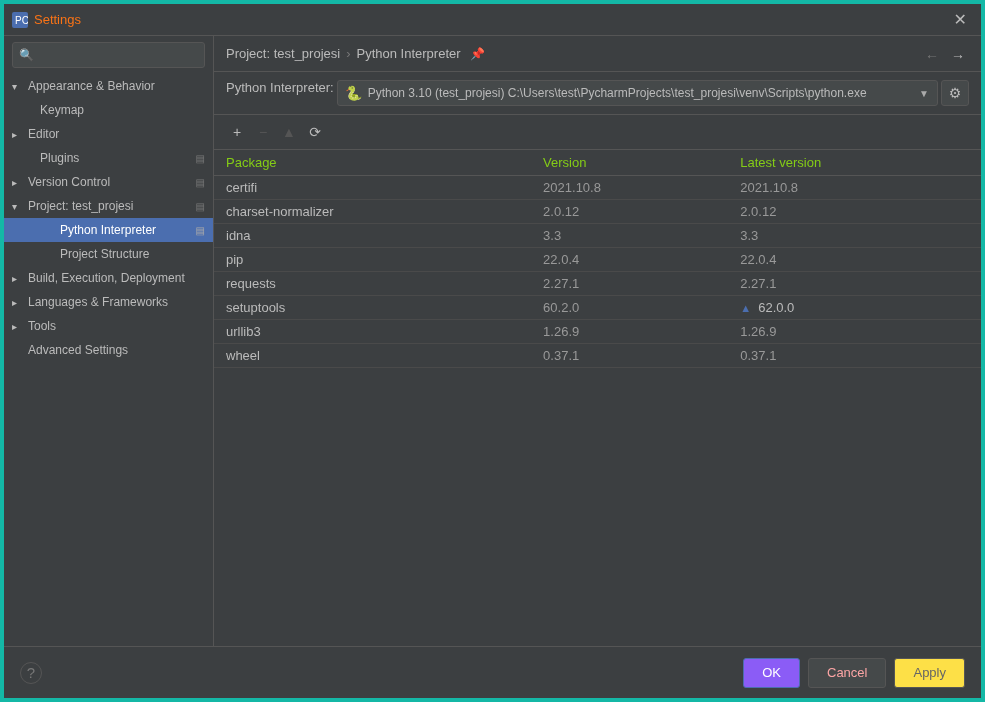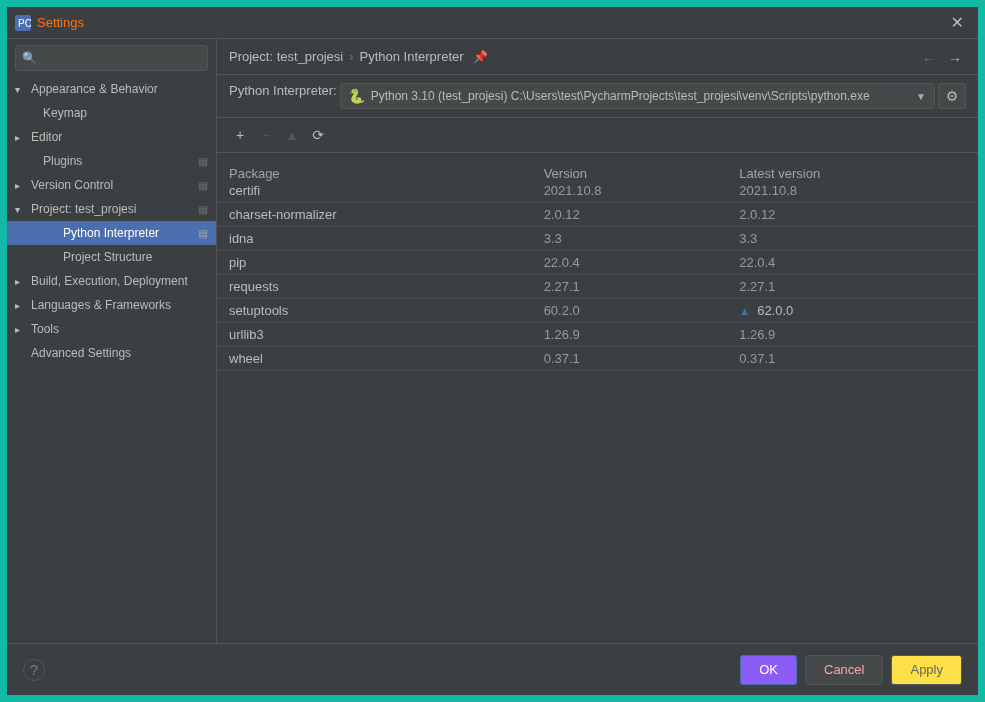--- a/index.html
+++ b/index.html
@@ -12,21 +12,21 @@
       height: 702px;
       overflow: hidden;
     }
 
     .dialog {
       width: 985px;
       height: 702px;
       background: #3c3f41;
       display: flex;
       flex-direction: column;
-      border: 7px solid #14b8a6;
+      border: 4px solid #14b8a6;
     }
 
     .title-bar {
       background: #3c3f41;
       display: flex;
       align-items: center;
       padding: 6px 8px;
       border-bottom: 1px solid #555;
       height: 32px;
     }
@@ -250,28 +250,28 @@
       overflow-y: auto;
     }
 
     table {
       width: 100%;
       border-collapse: collapse;
     }
 
     thead th {
       background: #3c3f41;
-      color: #a3a3a3;
+      color: #84cc16;
       font-weight: normal;
       text-align: left;
       padding: 5px 12px;
       border-bottom: 1px solid #555;
       font-size: 13px;
       position: sticky;
-      top: 8px;
+      top: 0;
       z-index: 1;
     }
 
     tbody tr {
       border-bottom: 1px solid #4a4a4a;
     }
 
     tbody td {
       padding: 4px 12px;
       font-size: 13px;

